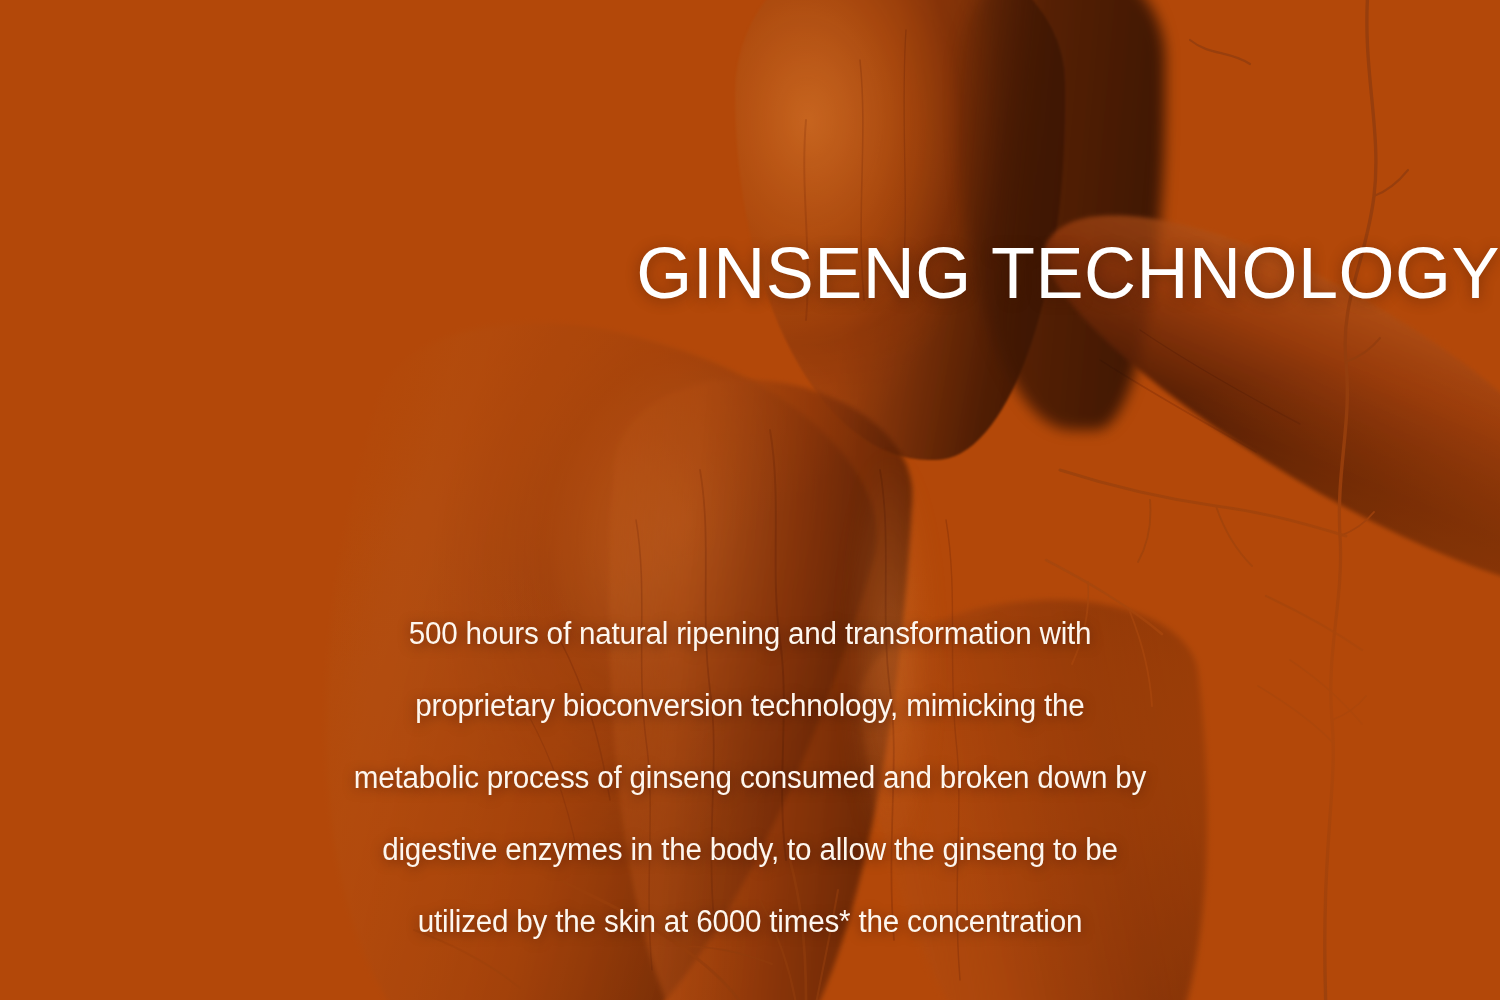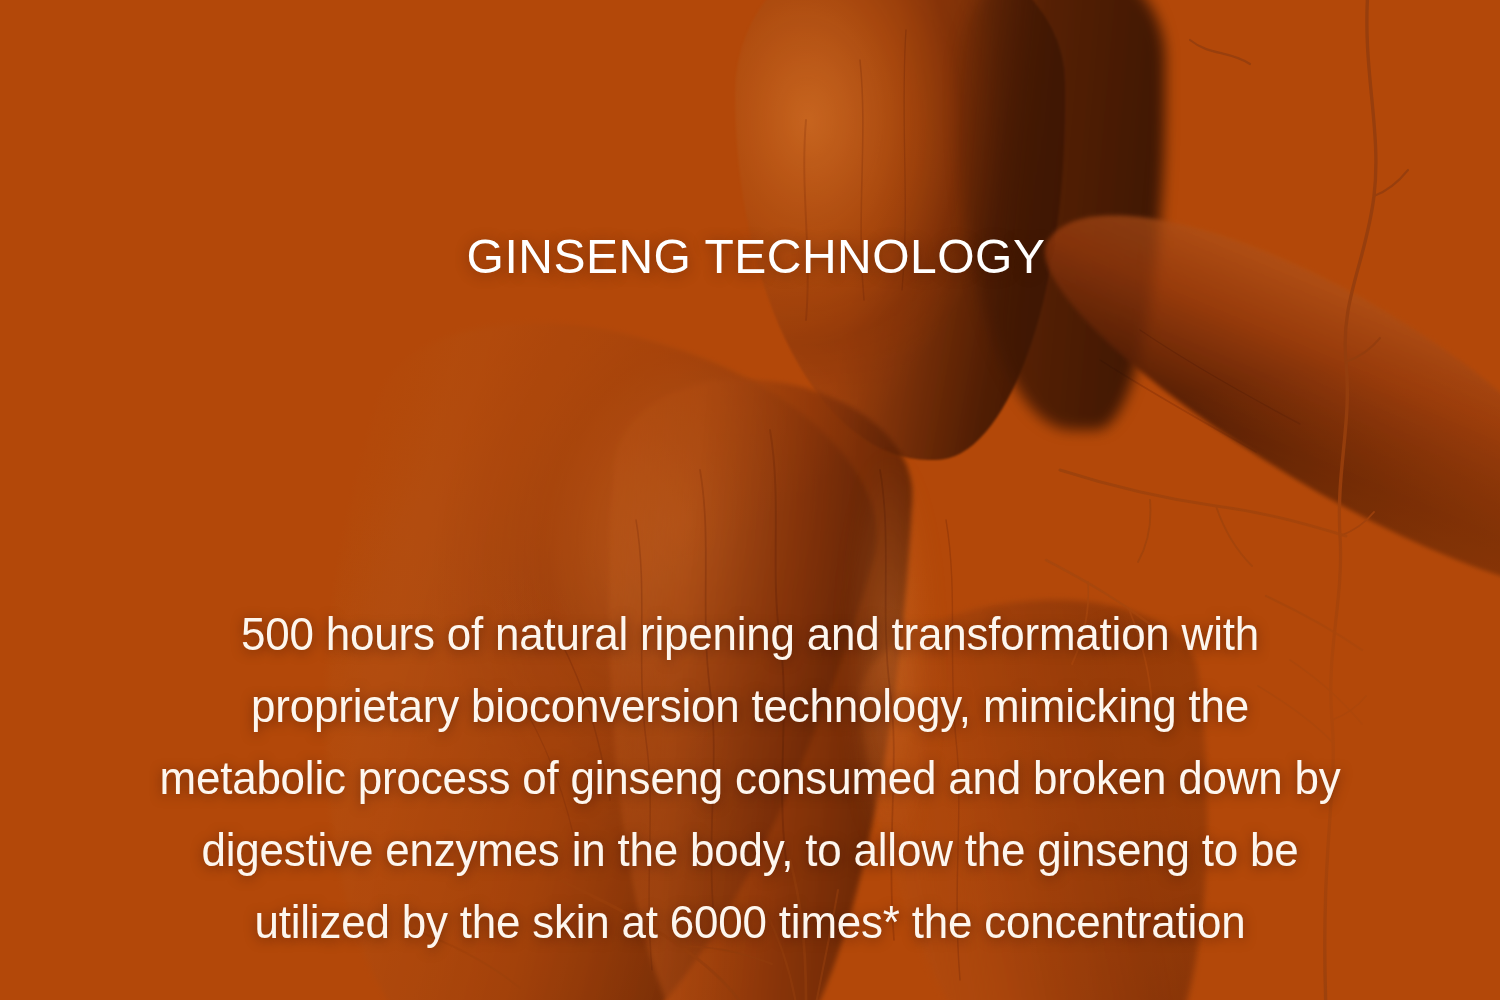--- a/index.html
+++ b/index.html
@@ -158,46 +158,46 @@
     position: absolute;
     inset: 0;
     z-index: 5;
   }
 
   .headline {
     position: absolute;
     left: 0;
     right: 0;
     top: 222px;
-    text-align: center;
+    text-align: right;
     color: #ffffff;
     font-family: "Liberation Sans", sans-serif;
     font-weight: 300;
-    font-size: 48px;
+    font-size: 72px;
     line-height: 1.44;
     letter-spacing: 0.5px;
     text-shadow: 0 2px 14px rgba(60,20,4,0.45);
     padding-left: 12px;
   }
 
   .headline .hl-line {
     display: block;
     white-space: nowrap;
   }
 
   .body-copy {
     position: absolute;
     left: 60px;
     right: 60px;
     top: 598px;
     text-align: center;
     color: #fdf6ee;
     font-family: "Liberation Sans", sans-serif;
     font-weight: 400;
-    font-size: 46px;
+    font-size: 31px;
     line-height: 72px;
     letter-spacing: -0.2px;
     text-shadow: 0 2px 12px rgba(60,20,4,0.55);
   }
 
   .body-copy .bc-line {
     display: block;
     white-space: nowrap;
     transform: scaleX(0.955);
   }

